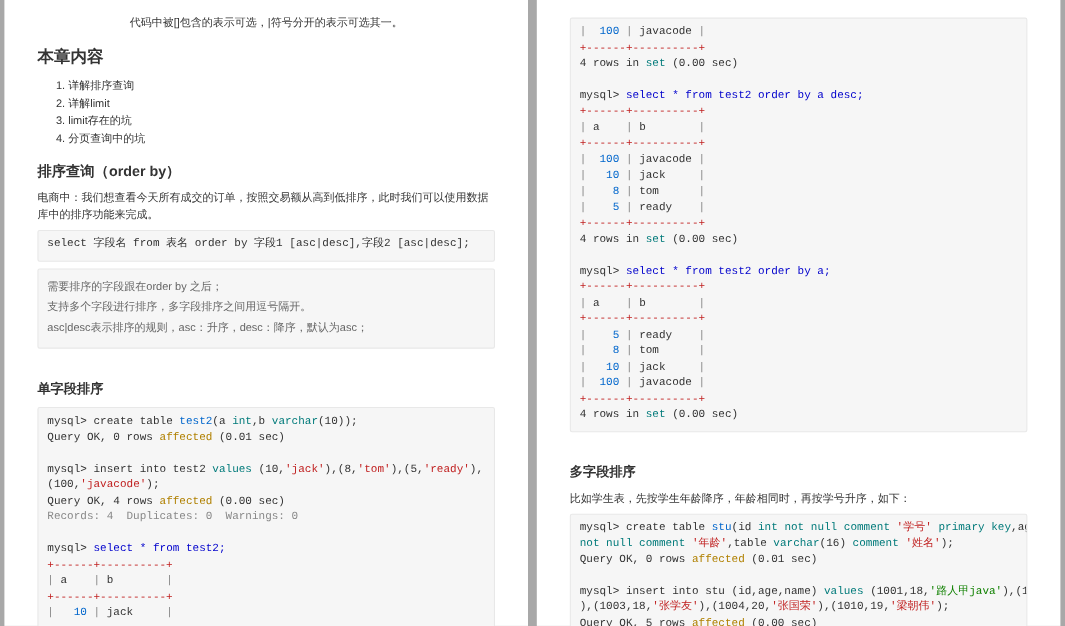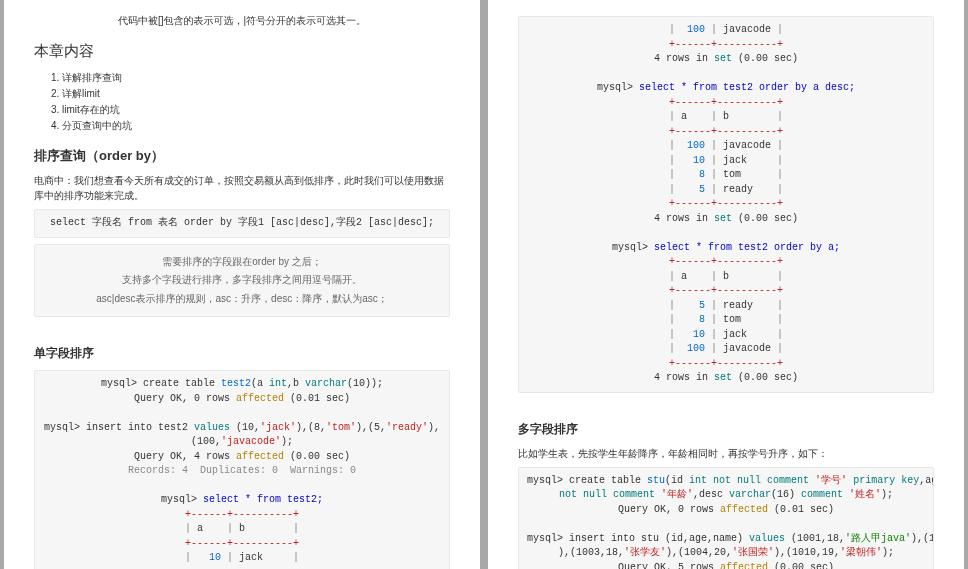--- a/index.html
+++ b/index.html
@@ -16,40 +16,39 @@
     padding: 0 4px;
   }
   .page {
     background: #fff;
     flex: 1;
     padding: 10px 30px 10px 30px;
     overflow: hidden;
     position: relative;
   }
   .small { font-size: 10px; text-align: center; }
-  h2 { font-size: 15px; font-weight: normal; margin: 14px 0 10px; }
+  h2 { font-size: 15px; font-weight: bold; margin: 14px 0 10px; }
   h3 { font-size: 13px; font-weight: bold; margin: 14px 0 8px; }
   h4 { font-size: 12px; font-weight: bold; margin: 28px 0 8px; }
   ol { margin: 6px 0 6px 28px; }
   ol li { margin: 2px 0; font-size: 10px; }
   p.desc { font-size: 10px; line-height: 1.5; margin: 0 0; }
   p.sub  { font-size: 10px; margin: 4px 0; }
 
   .codebox, .notebox {
     background: #f6f6f6;
     border: 1px solid #e8e8e8;
     border-radius: 2px;
     padding: 6px 8px;
     margin: 6px 0;
     font-family: Consolas, "Courier New", monospace;
     font-size: 10px;
     line-height: 1.45;
     white-space: pre;
     overflow: hidden;
-    text-align: center;
   }
   .notebox {
     font-family: inherit;
     white-space: normal;
     color: #666;
     font-size: 10px;
   }
   .notebox .line { margin: 4px 0; }
 
   
@@ -142,21 +141,21 @@
 <span class="bar">|    </span><span class="num">8</span><span class="bar"> | </span><span>tom</span><span class="bar">      |</span>
 <span class="bar">|   </span><span class="num">10</span><span class="bar"> | </span><span>jack</span><span class="bar">     |</span>
 <span class="bar">|  </span><span class="num">100</span><span class="bar"> | </span><span>javacode</span><span class="bar"> |</span>
 <span class="dash">+------+----------+</span>
 <span>4 rows in </span><span class="tk">set</span><span> (0.00 sec)</span></div>
 
   <h4>多字段排序</h4>
   <p class="desc">比如学生表，先按学生年龄降序，年龄相同时，再按学号升序，如下：</p>
 
   <div class="codebox"><span>mysql&gt;</span><span> create table </span><span class="name">stu</span><span>(id </span><span class="tk">int</span><span class="tk"> not null </span><span class="tk">comment </span><span class="str">'学号'</span><span class="tk"> primary key</span><span>,age </span>
-<span class="tk">not null </span><span class="tk">comment </span><span class="str">'年龄'</span><span>,desc </span><span class="tk">varchar</span><span>(16) </span><span class="tk">comment </span><span class="str">'姓名'</span><span>);</span>
+<span class="tk">not null </span><span class="tk">comment </span><span class="str">'年龄'</span><span>,table </span><span class="tk">varchar</span><span>(16) </span><span class="tk">comment </span><span class="str">'姓名'</span><span>);</span>
 <span>Query OK, 0 rows </span><span class="aff">affected</span><span> (0.01 sec)</span>
 
 <span>mysql&gt;</span><span> insert into stu (id,age,name) </span><span class="tk">values</span><span> (1001,18,</span><span class="strg">'路人甲java'</span><span>),(1005,20,</span>
 <span>),(1003,18,</span><span class="str">'张学友'</span><span>),(1004,20,</span><span class="str">'张国荣'</span><span>),(1010,19,</span><span class="str">'梁朝伟'</span><span>);</span>
 <span>Query OK, 5 rows </span><span class="aff">affected</span><span> (0.00 sec)</span>
 <span class="info">Records: 5  Duplicates: 0  Warnings: 0</span>
 
 
 
 

